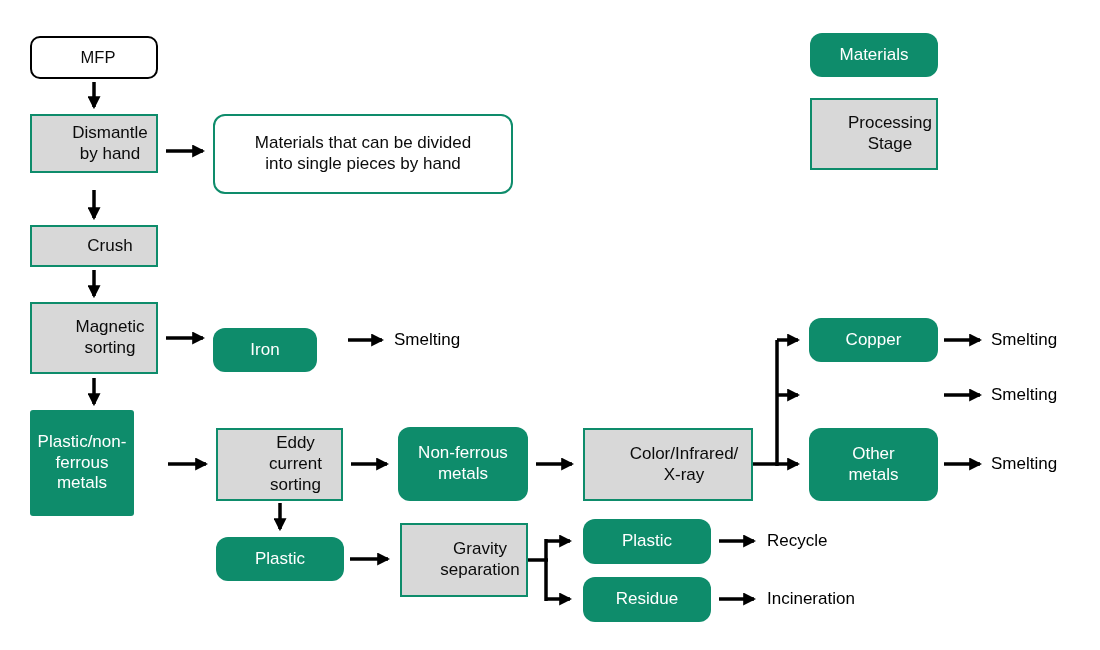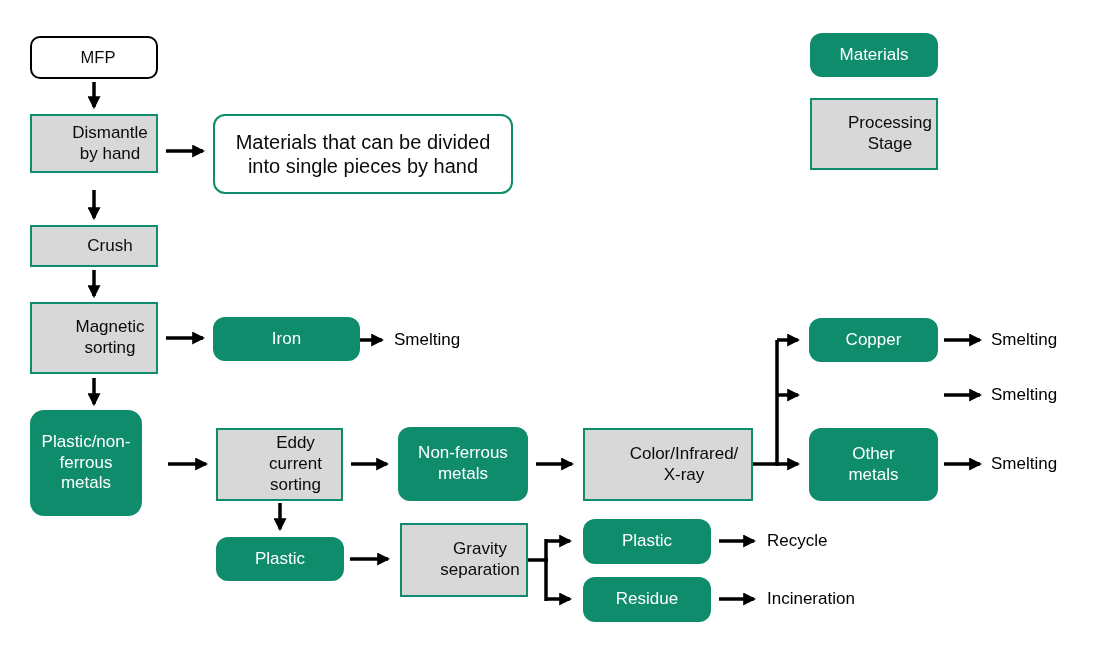--- a/index.html
+++ b/index.html
@@ -40,21 +40,21 @@
     background:#ffffff;
     border:2.5px solid #000000;
     border-radius:10px;
     font-size:16.5px;
     padding-left:8px;
   }
   .note{
     background:#ffffff;
     border:2px solid var(--green);
     border-radius:12px;
-    font-size:20px;
+    font-size:17px;
     align-items:center;
   }
   .terminal{
     position:absolute;
     transform:translateY(-50%);
     font-size:17px;font-weight:500;
     color:#000000;white-space:nowrap;
   }
 </style>
 </head>
@@ -111,25 +111,25 @@
 
   <div class="node stage" style="left:30px;top:225px;width:128px;height:42px">
     <span class="lbl">Crush</span>
   </div>
 
   <div class="node stage" style="left:30px;top:302px;width:128px;height:72px">
     <span class="lbl">Magnetic
 sorting</span>
   </div>
 
-  <div class="node material" style="left:213px;top:317px;width:147px;height:44px">
+  <div class="node material" style="left:213px;top:328px;width:104px;height:44px">
     <span class="lbl">Iron</span>
   </div>
 
-  <div class="node material" style="left:30px;top:410px;width:112px;height:106px;border-radius:14px">
+  <div class="node material" style="left:30px;top:410px;width:104px;height:106px;border-radius:3px">
     <span class="lbl">Plastic/non-
 ferrous
 metals</span>
   </div>
 
   <div class="node stage" style="left:216px;top:428px;width:127px;height:73px">
     <span class="lbl">Eddy current
 sorting</span>
   </div>
 

